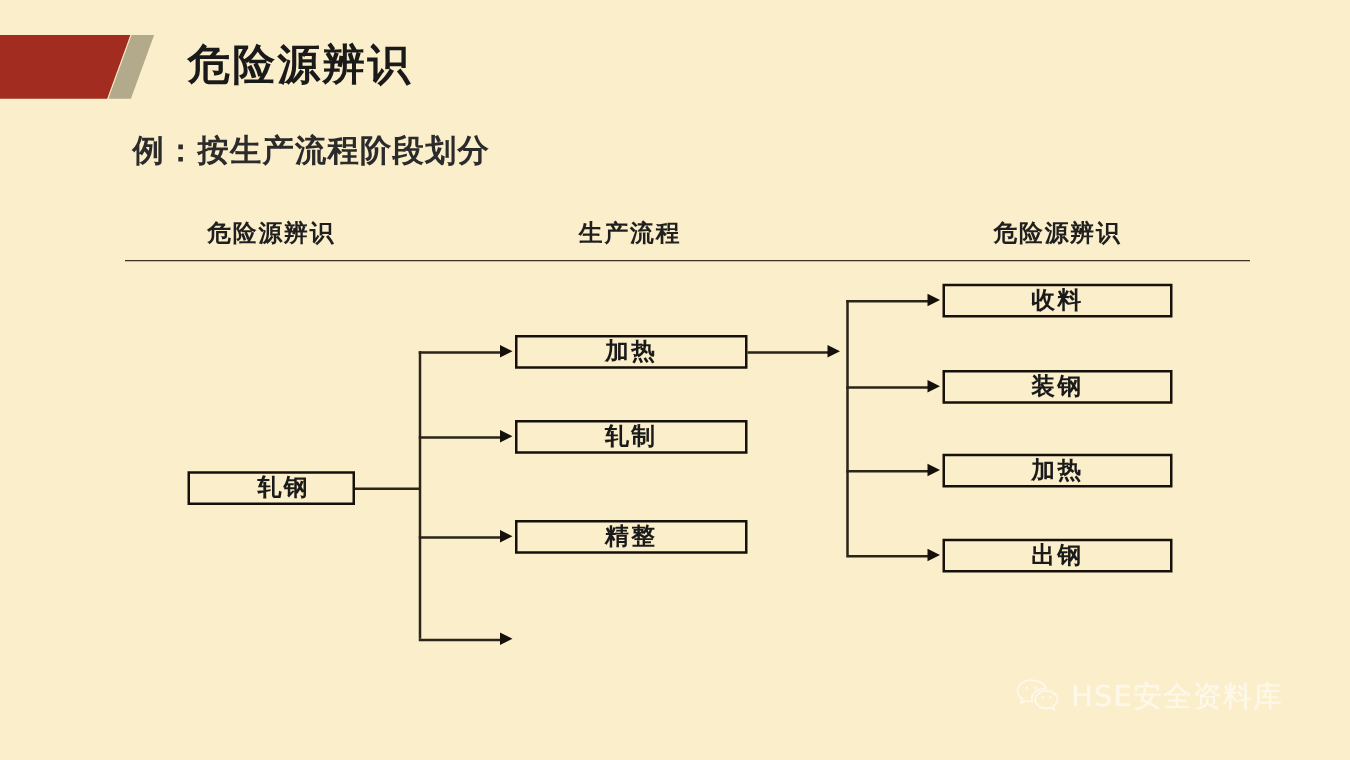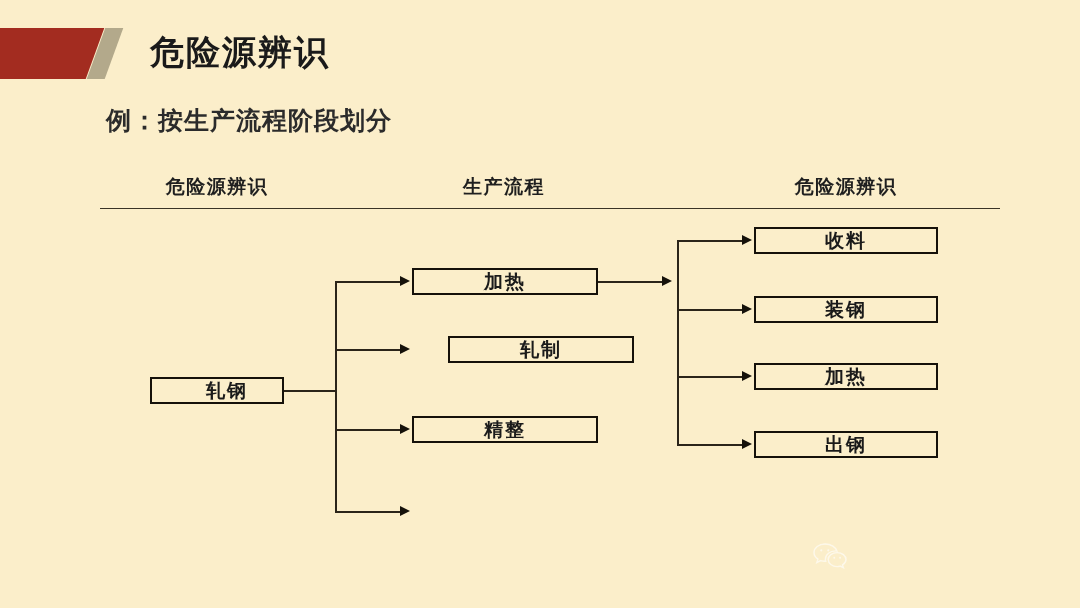--- a/index.html
+++ b/index.html
@@ -174,21 +174,21 @@
   <div class="conn h-line" style="left:335px; top:349px; width:67px;"></div>
   <div class="arrow-head" style="left:400px; top:344px;"></div>
 
   <div class="conn h-line" style="left:335px; top:429px; width:67px;"></div>
   <div class="arrow-head" style="left:400px; top:424px;"></div>
 
   <div class="conn h-line" style="left:335px; top:511px; width:67px;"></div>
   <div class="arrow-head" style="left:400px; top:506px;"></div>
 
   <div class="node" style="left:412px; top:268px; width:186px; height:27px;">加热</div>
-  <div class="node" style="left:412px; top:336px; width:186px; height:27px;margin-left:36px;">轧制</div>
+  <div class="node" style="left:412px; top:336px; width:186px; height:27px;">轧制</div>
   <div class="node" style="left:412px; top:416px; width:186px; height:27px;">精整</div>
 
   <div class="conn h-line" style="left:598px; top:281px; width:67px;"></div>
   <div class="arrow-head" style="left:662px; top:276px;"></div>
 
   <div class="conn v-line" style="left:677px; top:240px; height:204px;"></div>
 
   <div class="conn h-line" style="left:677px; top:240px; width:67px;"></div>
   <div class="arrow-head" style="left:742px; top:235px;"></div>
 
@@ -210,15 +210,16 @@
     <span class="wm-icon">
       <svg width="36" height="28" viewBox="0 0 36 28" fill="none">
         <path d="M13 3C6.9 3 2 6.9 2 11.6c0 2.6 1.5 4.9 3.9 6.5L4.8 21.6l3.9-2c1.3.4 2.8.6 4.3.6h.7c-.2-.6-.3-1.3-.3-2 0-4.6 4.6-8.3 10.3-8.3.4 0 .8 0 1.2.1C23.9 6.1 19 3 13 3z" stroke="#ffffff" stroke-width="1.4" fill="none"></path>
         <circle cx="9.3" cy="9.3" r="1.1" fill="#ffffff"></circle>
         <circle cx="16.3" cy="9.3" r="1.1" fill="#ffffff"></circle>
         <path d="M34 18.6c0-3.9-4-7-8.9-7s-8.9 3.1-8.9 7 4 7 8.9 7c1.1 0 2.2-.2 3.2-.5l3.1 1.6-.9-2.8c2.1-1.3 3.5-3.2 3.5-5.3z" stroke="#ffffff" stroke-width="1.4" fill="none"></path>
         <circle cx="22.3" cy="16.8" r="0.95" fill="#ffffff"></circle>
         <circle cx="28.1" cy="16.8" r="0.95" fill="#ffffff"></circle>
       </svg>
     </span>
+    <span class="wm-text">HSE安全资料库</span>
   </div>
 
 </div>
 
 </body></html>

